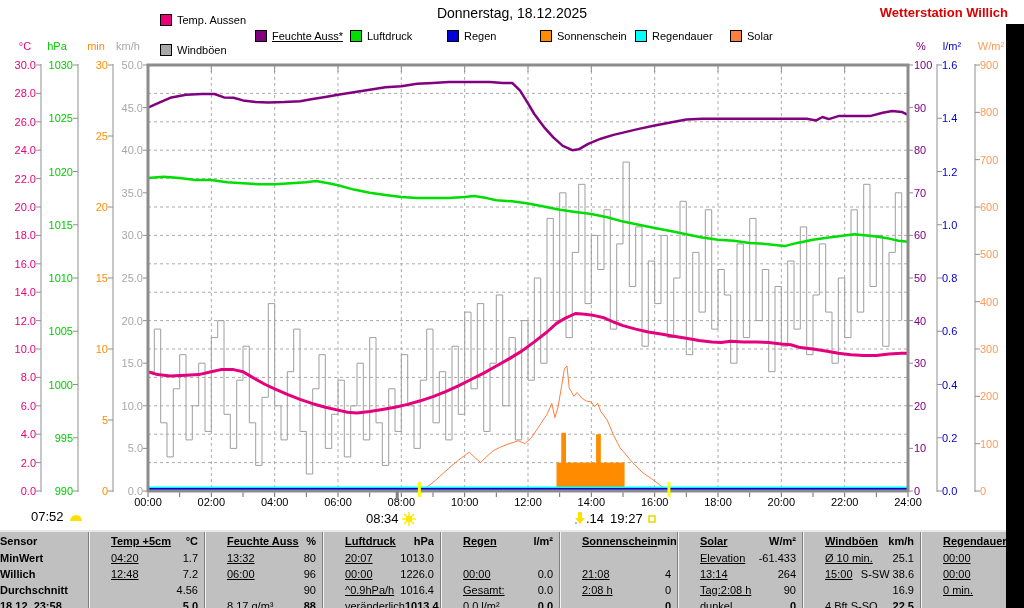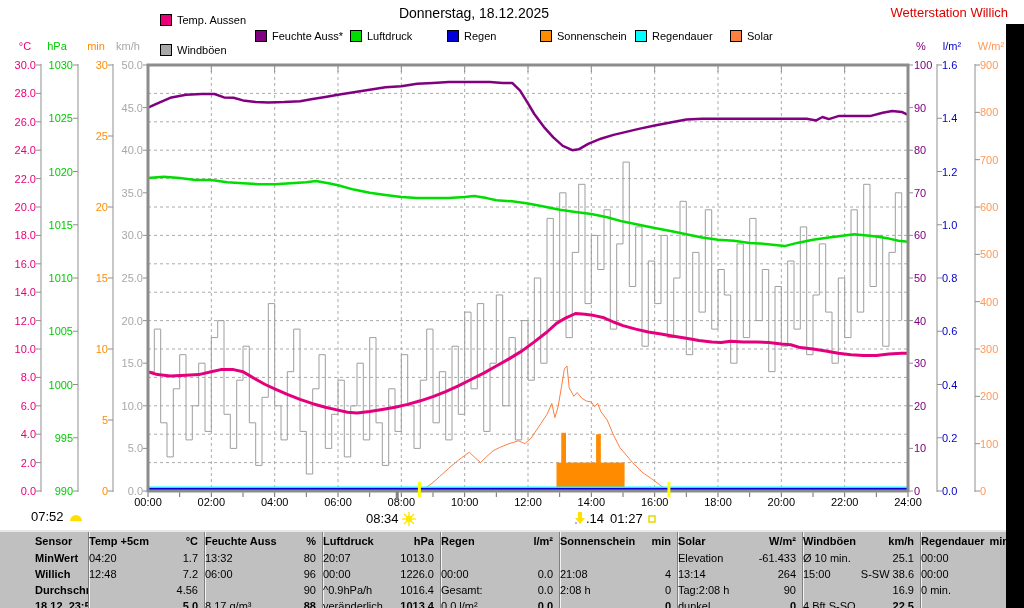--- a/index.html
+++ b/index.html
@@ -1,47 +1,47 @@
 <!DOCTYPE html>
 <html><head>
 <meta charset="utf-8">
 <style>
   html,body{margin:0;padding:0;}
   body{width:1024px;height:608px;overflow:hidden;background:#fff;
        font-family:"Liberation Sans",sans-serif;position:relative;}
   .abs{position:absolute;}
-  #title{left:0;top:5px;width:948px;text-align:center;font-size:14px;color:#000;}
-  #station{top:5px;right:16px;font-size:13px;font-weight:normal;color:#dd0000;}
+  #title{left:0;top:5px;width:1024px;text-align:center;font-size:14px;color:#000;}
+  #station{top:5px;right:16px;font-size:13px;font-weight:bold;color:#dd0000;}
   .legend-item{position:absolute;display:flex;align-items:center;font-size:11px;color:#000;white-space:nowrap;}
   .swatch{width:10px;height:10px;border:1px solid #000;margin-right:5px;display:inline-block;}
   #chart{left:0;top:0;}
   .note{position:absolute;font-size:13px;color:#000;display:flex;align-items:center;white-space:nowrap;}
   #blackstrip{left:1006px;top:24px;width:18px;height:584px;background:#000;}
   #table{left:0;top:530px;width:1007px;height:78px;background:#c0c0c0;display:flex;
          border-top:2px solid #e8e8e8;overflow:hidden;}
   .tcol{flex:none;overflow:hidden;}
   .tcol.sep{border-left:1px solid #7f7f7f;box-shadow:inset 1px 0 0 #f2f2f2;}
   .trow{height:16px;line-height:16px;display:flex;font-size:11px;color:#000;white-space:nowrap;overflow:hidden;}
   .trow.head{height:18px;line-height:18px;font-weight:bold;}
-  .tl{padding-left:0;}
+  .tl{padding-left:22px;text-decoration:underline;}
   .tr{margin-left:auto;padding-right:6px;}
   .trow.last .tr{font-weight:bold;}
-  .rlab{font-weight:bold;margin-left:35px;}
+  .rlab{font-weight:bold;}
 </style>
 </head>
 <body>
 
 <div class="abs" id="title">Donnerstag, 18.12.2025</div>
 <div class="abs" id="station">Wetterstation Willich</div>
 <div id="legend">
     <div class="legend-item" style="left: 160px; top: 14px;">
       <span class="swatch" style="background: rgb(234, 0, 120);"></span>
       <span>Temp. Aussen</span>
     </div>
-    <div class="legend-item" style="left: 255px; top: 30px;">
+    <div class="legend-item" style="left: 255px; top: 30px; text-decoration: underline;">
       <span class="swatch" style="background: rgb(128, 0, 128);"></span>
       <span>Feuchte Auss*</span>
     </div>
     <div class="legend-item" style="left: 350px; top: 30px;">
       <span class="swatch" style="background: rgb(0, 221, 0);"></span>
       <span>Luftdruck</span>
     </div>
     <div class="legend-item" style="left: 447px; top: 30px;">
       <span class="swatch" style="background: rgb(0, 0, 221);"></span>
       <span>Regen</span>
@@ -343,21 +343,21 @@
     <circle cx="7" cy="7" r="3.2" fill="#ffe800"></circle>
   </svg>
 </div>
 
 <div class="note" style="left:574px;top:511px;">
   <svg width="12" height="13">
     <polygon points="4,0 8,0 8,6 11,6 6,12 1,6 4,6" fill="#ffe000"></polygon>
     <circle cx="2" cy="11" r="1" fill="#8899ff"></circle>
   </svg>
   <span>.14</span>
-  <span style="margin-left:6px">01:27</span>
+  <span style="margin-left:6px">19:27</span>
   <svg width="8" height="8" style="margin-left:5px">
     <rect x="1" y="1" width="6" height="6" fill="#ffffff" stroke="#e8d800" stroke-width="1.5"></rect>
   </svg>
 </div>
 
 <div class="abs" id="table">
     <div class="tcol" style="width: 88px;">
       <div class="trow rlab head">Sensor</div>
       <div class="trow rlab">MinWert</div>
       <div class="trow rlab">Willich</div>

